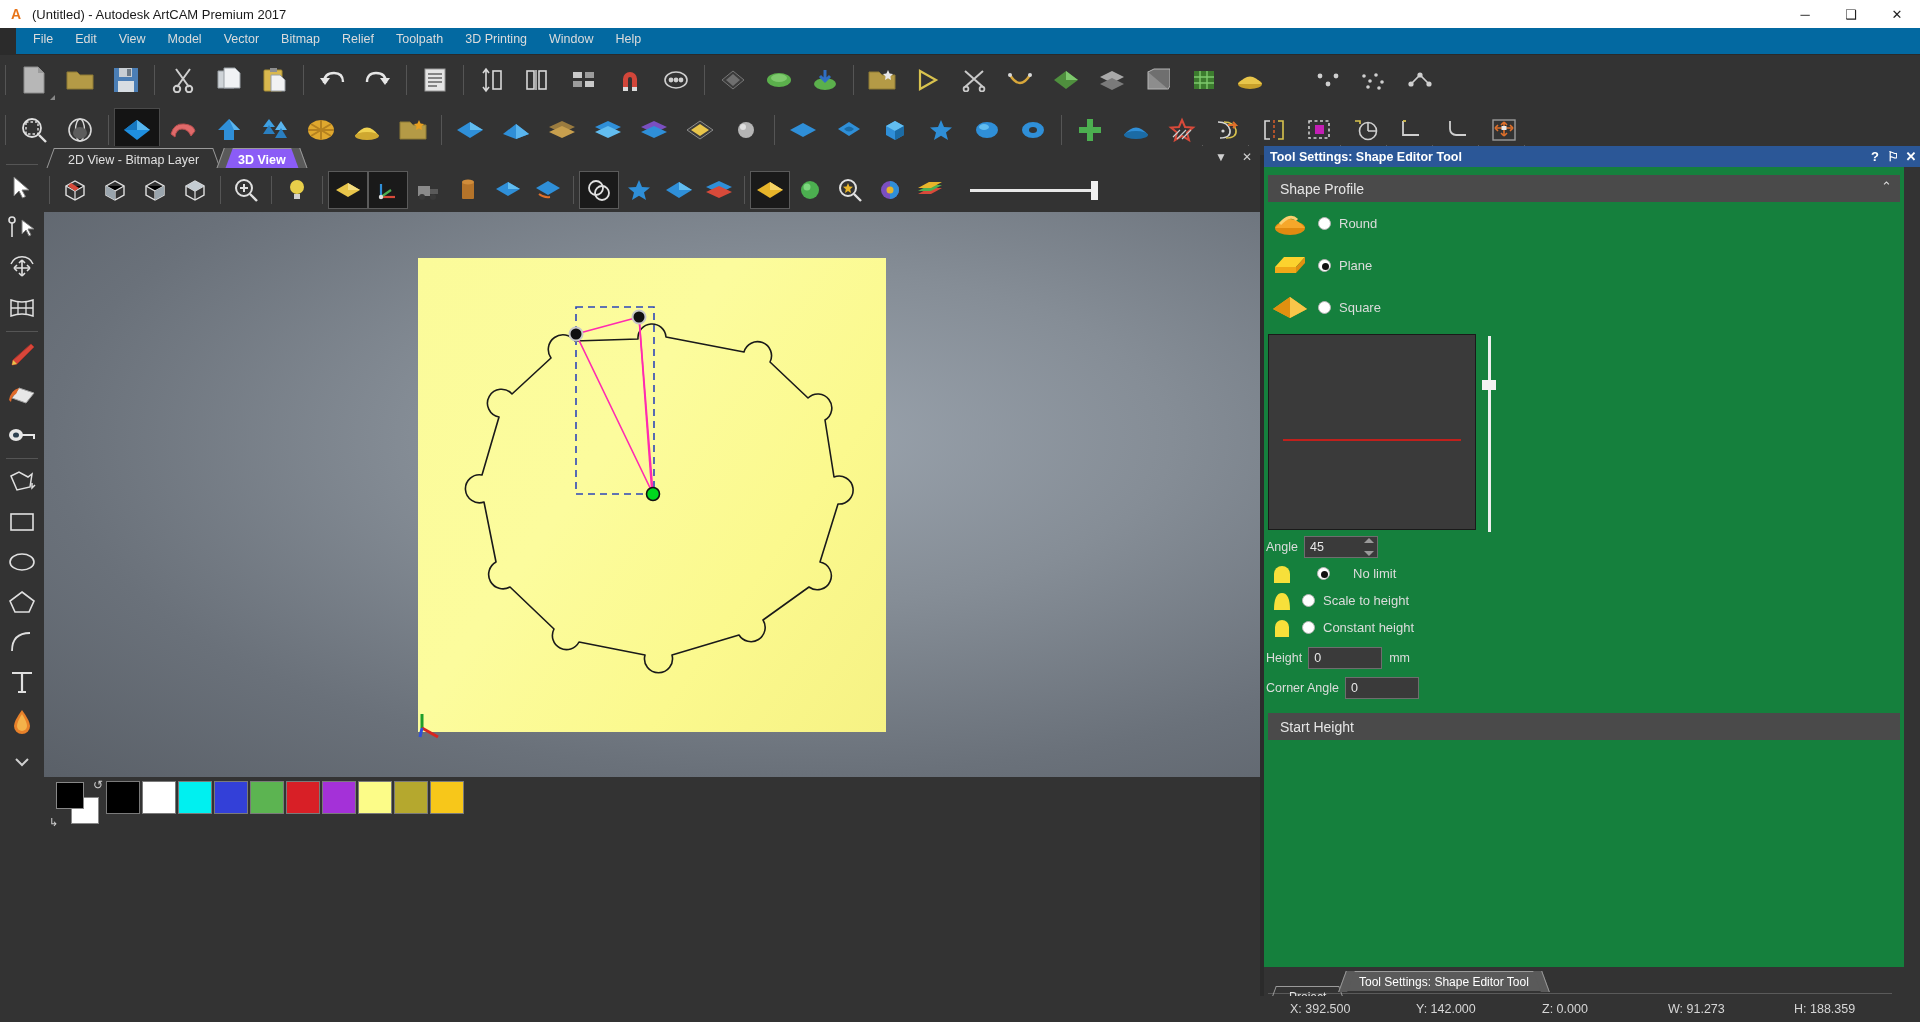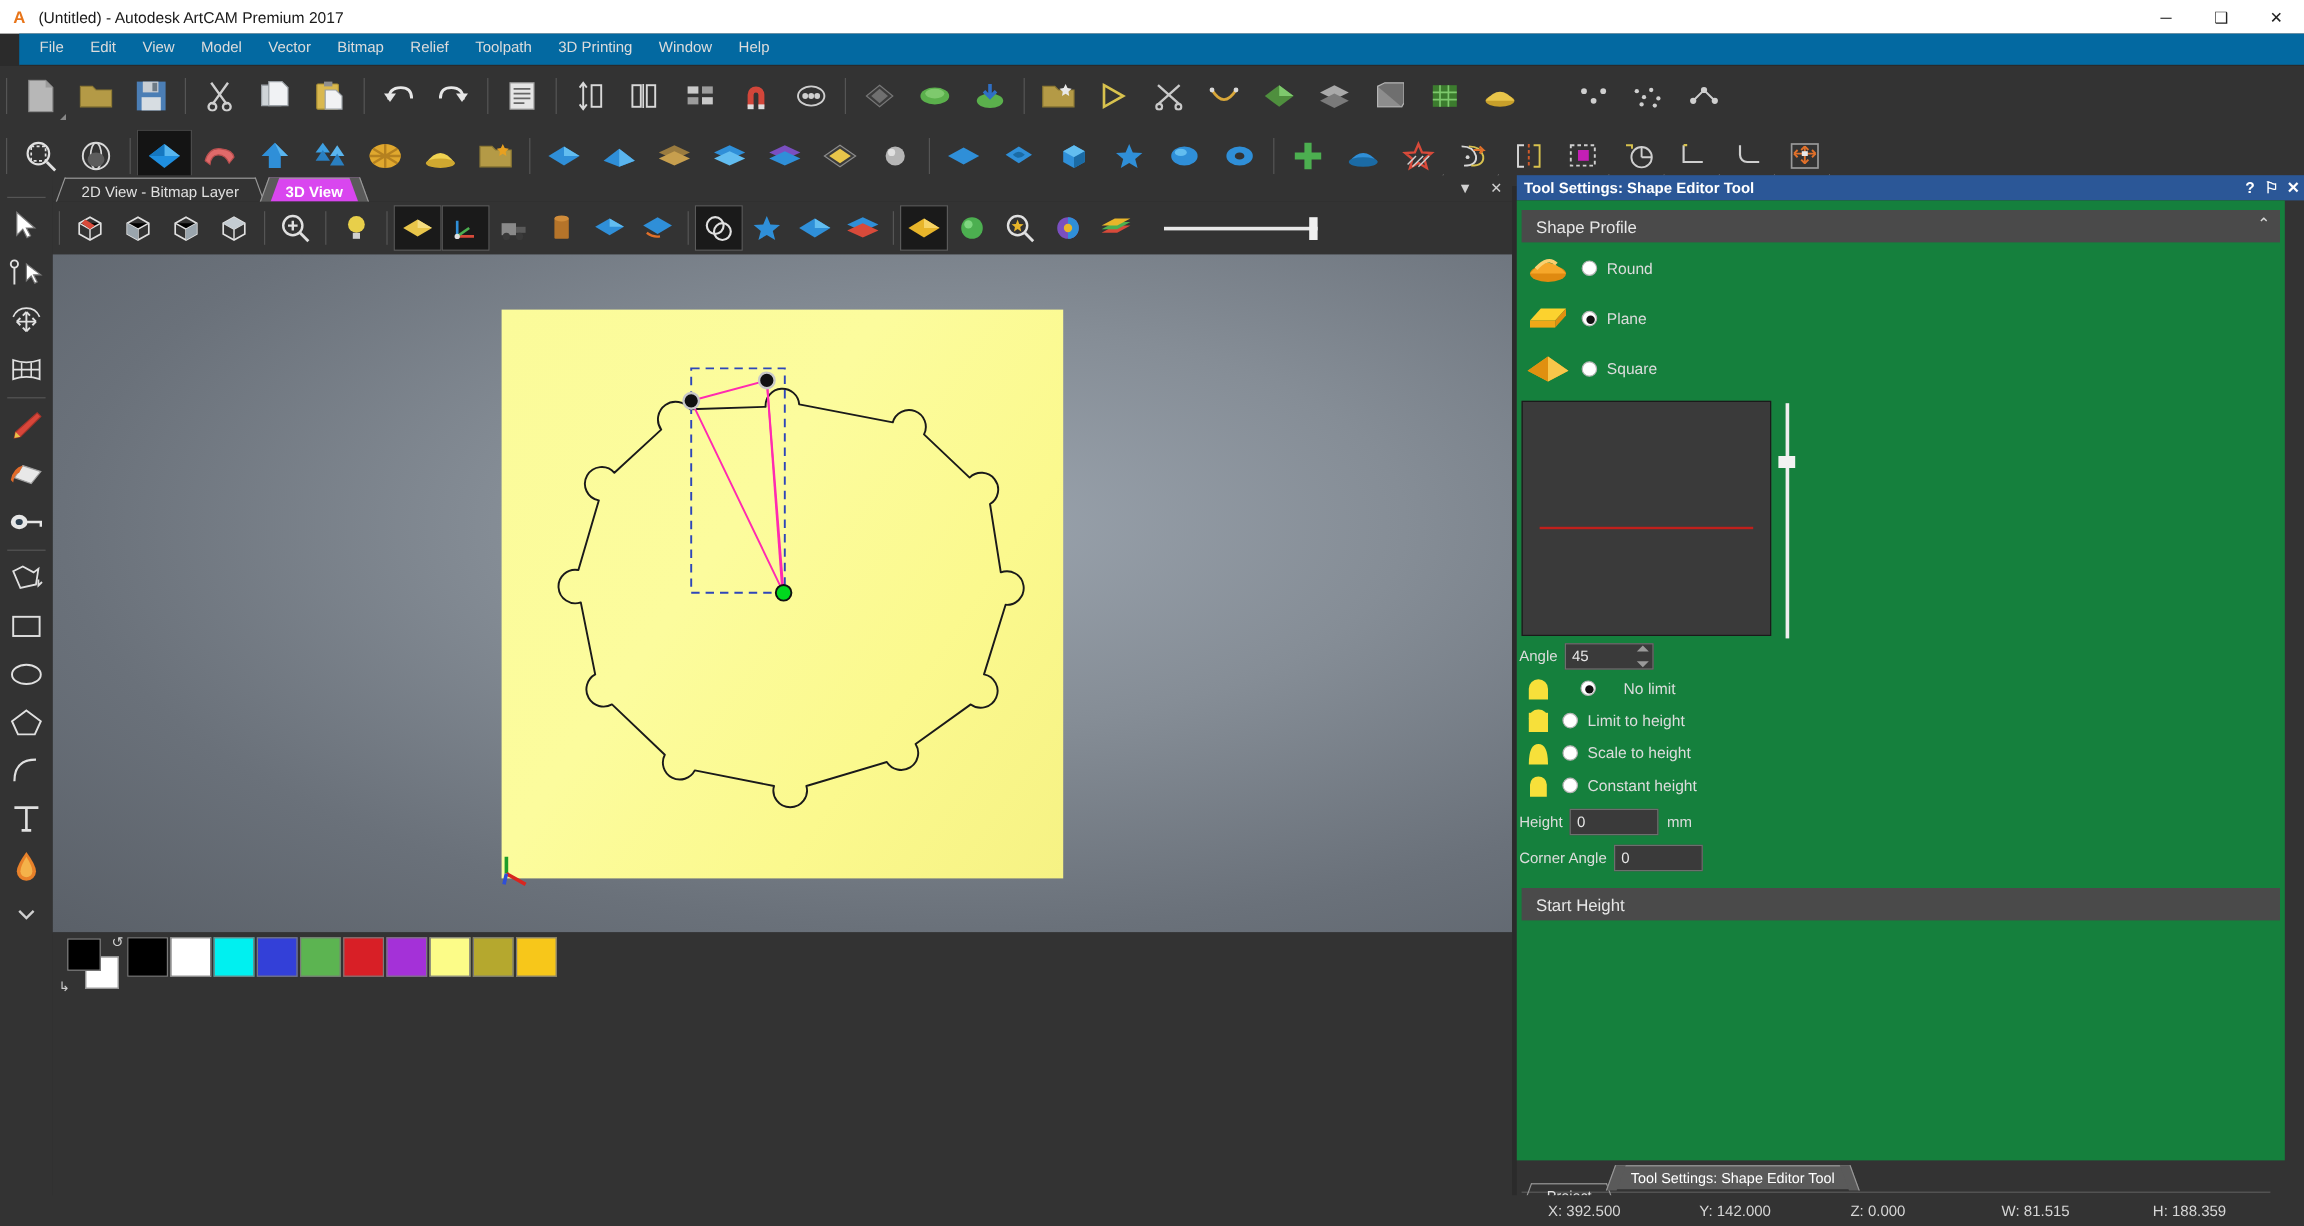--- a/index.html
+++ b/index.html
@@ -84,21 +84,21 @@
     font-size: 12.5px; padding: 2px 14px 0 14px; line-height: 18px;
     border-top: 1px solid #9a9a9a; cursor: default;
   }
   .tab::before, .tab::after {
     content: ''; position: absolute; top: -1px; width: 8px; height: 21px;
   }
   .tab::before { left: -4px; border-left: 1px solid #9a9a9a;
     transform: skewX(-20deg); }
   .tab::after { right: -4px; border-right: 1px solid #9a9a9a;
     transform: skewX(20deg); }
-  .tab.active { background: #d946ef; color: #fff; font-weight: bold; }
+  .tab.active { background: #8b5cf6; color: #fff; font-weight: bold; }
   .tab.active::before, .tab.active::after { background: #5a5a5a; }
 
   
   .viewbar {
     position: absolute; left: 44px; top: 168px; width: 1216px; height: 44px;
     background: #333333; display: flex; align-items: center;
   }
   .vb-item {
     width: 40px; height: 38px; display: flex; align-items: center;
     justify-content: center; position: relative; flex: 0 0 auto;
@@ -1187,30 +1187,20 @@
           <svg width="22" height="20" viewBox="0 0 22 20">
             <path d="M3 19 v-9 a8 8 0 0 1 16 0 v9 z" fill="#f7e03a"></path>
           </svg>
         </div>
         <div class="radio-dot sel"></div>
         <div class="radio-label">No limit</div>
       </div>
       <div class="radio-row" style="height:27px;">
         <div class="radio-thumb" style="width:28px;height:22px;">
           <svg width="22" height="20" viewBox="0 0 22 20">
-            <path d="M3 19 v-11 a8 8 0 0 1 16 0 v11 z" fill="#f7e03a"></path>
-            <rect x="3" y="3" width="16" height="5" fill="#f7e03a"></rect>
-          </svg>
-        </div>
-        <div class="radio-dot"></div>
-        <div class="radio-label">Limit to height</div>
-      </div>
-      <div class="radio-row" style="height:27px;">
-        <div class="radio-thumb" style="width:28px;height:22px;">
-          <svg width="22" height="20" viewBox="0 0 22 20">
             <path d="M3 19 Q3 2 11 2 Q19 2 19 19 z" fill="#f7e03a"></path>
           </svg>
         </div>
         <div class="radio-dot"></div>
         <div class="radio-label">Scale to height</div>
       </div>
       <div class="radio-row" style="height:27px;">
         <div class="radio-thumb" style="width:28px;height:22px;">
           <svg width="22" height="20" viewBox="0 0 22 20">
             <path d="M4 19 v-10 a7 7 0 0 1 14 0 v10 z" fill="#f7e03a"></path>
@@ -1246,17 +1236,17 @@
 
   <div class="doctabs">
     <div class="dtab" style="left:12px;margin-top:15px;">Project</div>
     <div class="dtab active" style="left:82px;">Tool Settings: Shape Editor Tool</div>
   </div>
 
   <div class="statusbar">
     <div class="stat">X: 392.500</div>
     <div class="stat">Y: 142.000</div>
     <div class="stat">Z: 0.000</div>
-    <div class="stat">W: 81.515</div>
+    <div class="stat">W: 91.273</div>
     <div class="stat">H: 188.359</div>
   </div>
 
 </div>
 
 </body></html>

